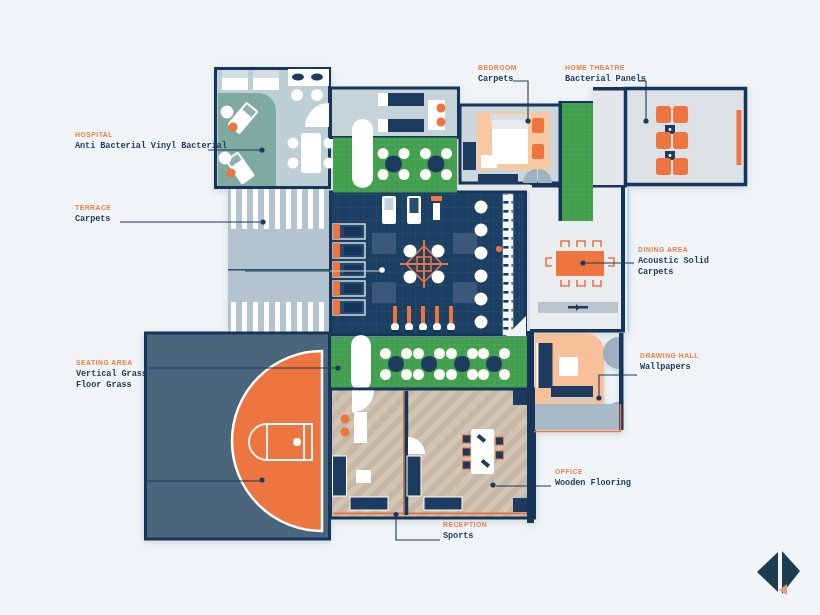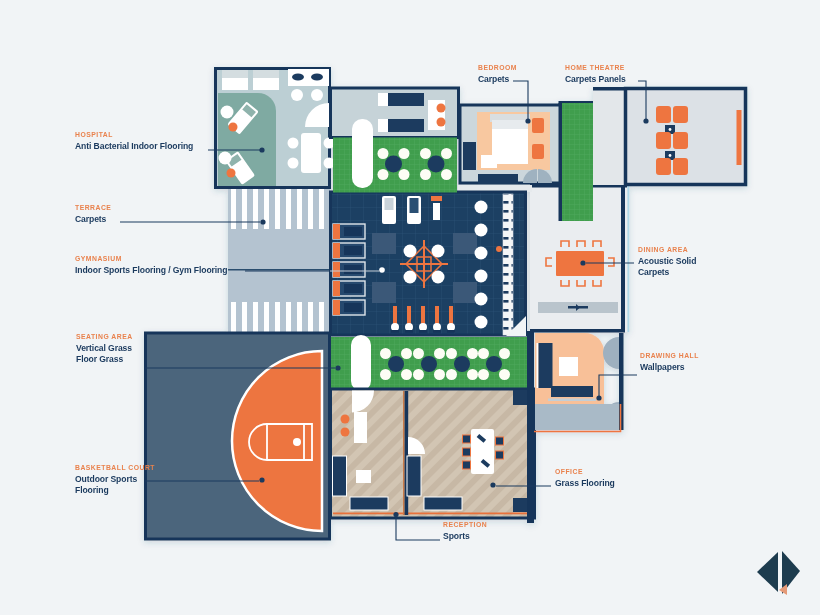--- a/index.html
+++ b/index.html
@@ -1,21 +1,21 @@
 <!DOCTYPE html>
 <html><head>
 <meta charset="utf-8">
 <style>
   html,body{margin:0;padding:0;background:#f1f4f6;}
   #stage{position:relative;width:820px;height:615px;background:#f1f4f6;overflow:hidden;
          font-family:"Liberation Sans",sans-serif;}
   #plan{position:absolute;left:0;top:0;}
   .callout{position:absolute;z-index:5;}
   .room{font-size:6.8px;font-weight:700;color:#e9824d;letter-spacing:.5px;margin-bottom:3px;white-space:nowrap;}
-  .feat{font-size:8.6px;font-weight:700;color:#1b3a5e;line-height:10.5px;letter-spacing:-.1px;white-space:nowrap;}
+  .feat{font-size:8.6px;font-weight:700;color:#1b3a5e;line-height:10.5px;letter-spacing:-.1px;white-space:nowrap;font-family:Liberation Mono, monospace;}
 </style>
 </head>
 <body>
 
 <div id="stage">
 
 <svg id="plan" width="820" height="615" viewBox="0 0 820 615">
   <defs>
     <pattern id="gymGrid" width="13" height="13" patternUnits="userSpaceOnUse">
       <rect width="13" height="13" fill="#1d4064"></rect>
@@ -417,66 +417,56 @@
 
   <g>
     <path d="M757,572 L778,552 L778,592 Z" fill="#1d3c4e"></path>
     <path d="M782,551 L800,571 L782,594 Z" fill="#1d3c4e"></path>
     <path d="M779,590 L787,584 L787,595 Z" fill="#e59a77"></path>
   </g>
 </svg>
 
 <div class="callout" style="left:75px;top:131px">
   <div class="room">HOSPITAL</div>
-  <div class="feat">Anti Bacterial Indoor Flooring</div>
+  <div class="feat">Anti Bacterial Vinyl Bacterial</div>
   <div class="feat"></div>
 </div>
 <div class="callout" style="left:75px;top:204px">
   <div class="room">TERRACE</div>
   <div class="feat">Carpets</div>
   <div class="feat"></div>
 </div>
-<div class="callout" style="left:75px;top:255px">
-  <div class="room">GYMNASIUM</div>
-  <div class="feat">Indoor Sports Flooring / Gym Flooring</div>
-  <div class="feat"></div>
-</div>
-<div class="callout" style="left:76px;top:333px">
+<div class="callout" style="left:76px;top:359px">
   <div class="room">SEATING AREA</div>
   <div class="feat">Vertical Grass</div>
   <div class="feat">Floor Grass</div>
 </div>
-<div class="callout" style="left:75px;top:464px">
-  <div class="room">BASKETBALL COURT</div>
-  <div class="feat">Outdoor Sports</div>
-  <div class="feat">Flooring</div>
-</div>
 <div class="callout" style="left:478px;top:64px">
   <div class="room">BEDROOM</div>
   <div class="feat">Carpets</div>
   <div class="feat"></div>
 </div>
 <div class="callout" style="left:565px;top:64px">
   <div class="room">HOME THEATRE</div>
-  <div class="feat">Carpets Panels</div>
+  <div class="feat">Bacterial Panels</div>
   <div class="feat"></div>
 </div>
 <div class="callout" style="left:638px;top:246px">
   <div class="room">DINING AREA</div>
   <div class="feat">Acoustic Solid</div>
   <div class="feat">Carpets</div>
 </div>
 <div class="callout" style="left:640px;top:352px">
   <div class="room">DRAWING HALL</div>
   <div class="feat">Wallpapers</div>
   <div class="feat"></div>
 </div>
 <div class="callout" style="left:555px;top:468px">
   <div class="room">OFFICE</div>
-  <div class="feat">Grass Flooring</div>
+  <div class="feat">Wooden Flooring</div>
   <div class="feat"></div>
 </div>
 <div class="callout" style="left:443px;top:521px">
   <div class="room">RECEPTION</div>
   <div class="feat">Sports</div>
   <div class="feat"></div>
 </div>
 
 </div>
 

